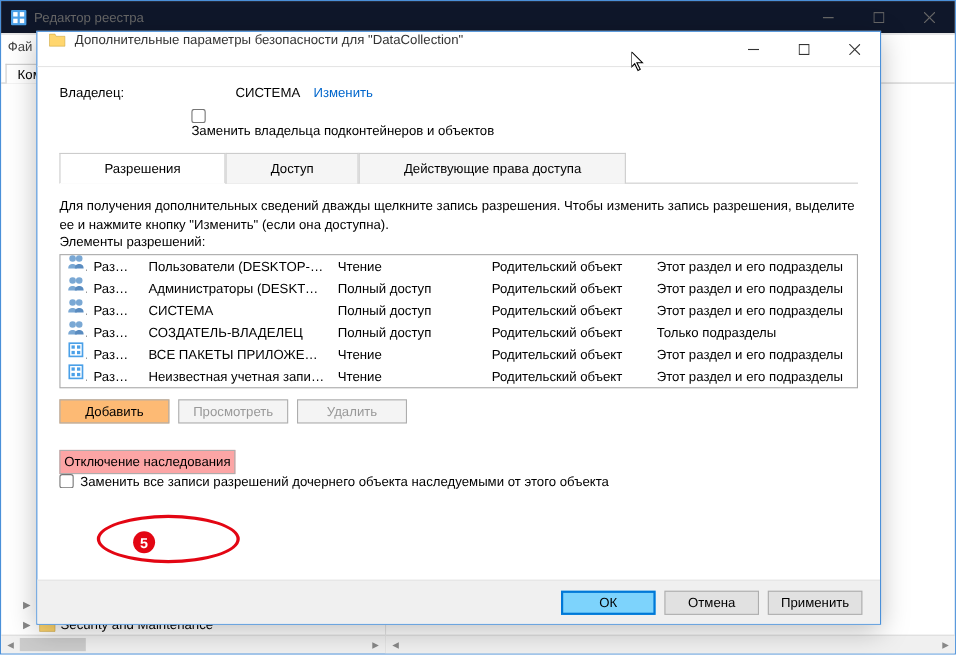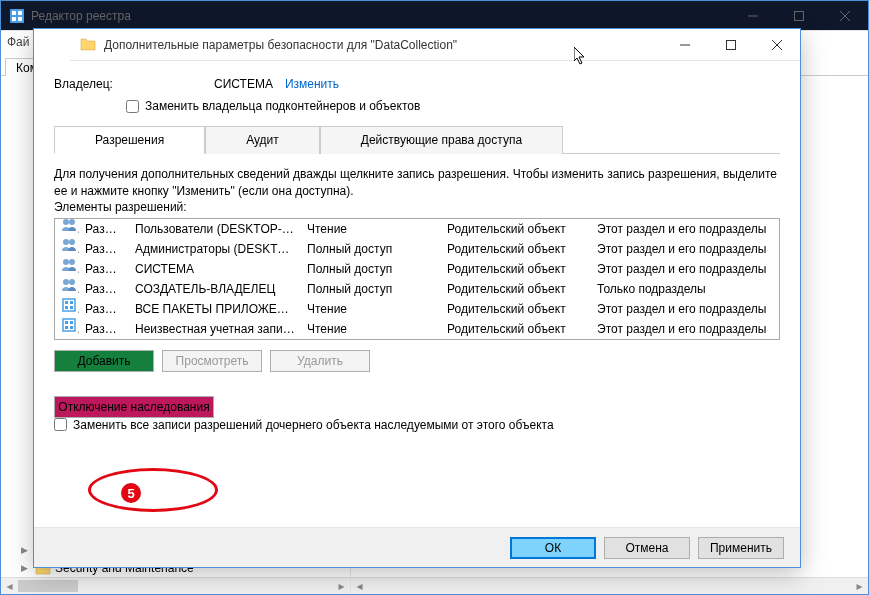--- a/index.html
+++ b/index.html
@@ -24,54 +24,54 @@
 .tree .hscroll .arr { width: 17px; display: flex; align-items: center; justify-content: center; color: #888; }
 .tree .hscroll .track { flex: 1; position: relative; }
 .tree .hscroll .thumb { position: absolute; left: 0; top: 2px; bottom: 2px; width: 60px; background: #ccc; }
 .right-pane { flex: 1; position: relative; }
 .right-pane .hscroll { position: absolute; left: 0; right: 0; bottom: 0; height: 17px; background: #f0f0f0; border-top: 1px solid #ddd; display: flex; }
 .right-pane .hscroll .arr { width: 17px; display: flex; align-items: center; justify-content: center; color: #888; }
 .right-pane .hscroll .track { flex: 1; }
 
 
 .dialog { position: absolute; left: 33px; top: 28px; width: 768px; height: 540px; background: #fff; border: 1px solid #4a90d9; box-shadow: 0 6px 24px rgba(0,0,0,.25); }
-.dlg-title { height: 32px; display: flex; align-items: center; border-bottom: 1px solid #e5e5e5; margin-left: 36px; }
+.dlg-title { height: 32px; display: flex; border-bottom: 1px solid #e5e5e5; }
 .dlg-title .icon { width: 16px; height: 16px; margin: 0 8px 0 10px; }
 .dlg-title .title { flex: 1; color: #333; font-size: 12px; }
 .dlg-title .btn { width: 46px; height: 32px; display: flex; align-items: center; justify-content: center; color: #333; }
 .dlg-body { padding: 16px 20px 10px; }
 .owner-row { display: flex; align-items: center; margin-bottom: 8px; }
 .owner-row .lbl { width: 160px; }
 .owner-row .val { margin-right: 12px; }
 .owner-row .link { color: #0066cc; cursor: pointer; }
-.replace-row { display: flex; align-items: flex-end; margin-left: 72px; margin-bottom: 12px; }
+.replace-row { display: flex; align-items: flex-start; margin-left: 120px; margin-bottom: 12px; flex-direction: column; }
 .replace-row input { margin-right: 6px; }
 .tabs { display: flex; border-bottom: 1px solid #ccc; margin-bottom: 12px; }
 .tabs .tab { padding: 6px 40px; border: 1px solid #ccc; border-bottom: none; background: #f5f5f5; position: relative; top: 1px; cursor: pointer; }
 .tabs .tab.active { background: #fff; border-bottom: 1px solid #fff; }
 .info-text { line-height: 1.4; }
 .elem-label { margin-bottom: 4px; }
 .perm-table { border: 1px solid #a9a9a9; width: 100%; }
 .perm-head { display: flex; background: #fff; border-bottom: 1px solid #e5e5e5; }
 .perm-head > div, .perm-row > div { padding: 3px 6px; overflow: hidden; white-space: nowrap; text-overflow: ellipsis; }
 .c-icon { width: 24px; flex: 0 0 24px; }
 .c-type { width: 50px; flex: 0 0 50px; }
 .c-subj { width: 172px; flex: 0 0 172px; }
 .c-acc { width: 140px; flex: 0 0 140px; }
 .c-inh { width: 150px; flex: 0 0 150px; }
 .c-app { flex: 1; }
 .perm-head > div { border-right: 1px solid #e5e5e5; }
 .perm-head > div:last-child { border-right: none; }
 .perm-row { display: flex; align-items: flex-end; height: 20px; }
 .perm-row .c-icon svg { width: 16px; height: 16px; }
 .btn-row { display: flex; gap: 8px; margin-top: 10px; }
-.btn-row button { padding: 3px 0; width: 100px; border: 1px solid #adadad; background: #15803d; cursor: pointer; }
+.btn-row button { padding: 3px 0; width: 100px; border: 1px solid #adadad; background: #fdba74; cursor: pointer; }
 .btn-row button:disabled { color: #999; background: #f4f4f4; }
 .inherit-btn { margin-top: 24px; }
-.inherit-btn button { padding: 3px 0; width: 160px; border: 1px solid #adadad; background: #be185d; cursor: pointer; }
+.inherit-btn button { padding: 3px 0; width: 160px; border: 1px solid #adadad; background: #fca5a5; cursor: pointer; }
 .replace-child { display: flex; align-items: center; }
 .replace-child input { margin-right: 6px; }
 .dlg-footer { position: absolute; left: 0; right: 0; bottom: 0; height: 40px; border-top: 1px solid #e5e5e5; display: flex; justify-content: flex-end; align-items: center; padding-right: 16px; gap: 8px; background: #f0f0f0; }
 .dlg-footer button { width: 86px; height: 22px; border: 1px solid #adadad; background: #e1e1e1; cursor: pointer; }
 .dlg-footer button.primary { border: 2px solid #0078d7; background: #7dd3fc; }
 
 
 .anno-circle { position: absolute; left: 88px; top: 468px; width: 130px; height: 44px; border: 3px solid #e30613; border-radius: 50%; pointer-events: none; }
 .anno-badge { position: absolute; left: 121px; top: 483px; width: 20px; height: 20px; border-radius: 50%; background: #e30613; color: #fff; font-weight: bold; font-size: 13px; display: flex; align-items: center; justify-content: center; pointer-events: none; }
 
@@ -178,21 +178,21 @@
       <span class="lbl">Владелец:</span>
       <span class="val">СИСТЕМА</span>
       <span class="link">Изменить</span>
     </div>
     <div class="replace-row">
       <input type="checkbox" style="">
       <span>Заменить владельца подконтейнеров и объектов</span>
     </div>
     <div class="tabs">
       <div class="tab active">Разрешения</div>
-      <div class="tab">Аудит</div>
+      <div class="tab">Доступ</div>
       <div class="tab">Действующие права доступа</div>
     </div>
     <div class="info-text">Для получения дополнительных сведений дважды щелкните запись разрешения. Чтобы изменить запись разрешения, выделите ее и нажмите кнопку "Изменить" (если она доступна).</div>
     <div class="elem-label">Элементы разрешений:</div>
     <div class="perm-table">
       <div id="perm-rows">
           <div class="perm-row">
             <div class="c-icon"><svg viewBox="0 0 16 16">
                 <circle cx="5" cy="5" r="3" fill="#7aa8d4"></circle>
                 <circle cx="11" cy="5" r="3" fill="#7aa8d4"></circle>

